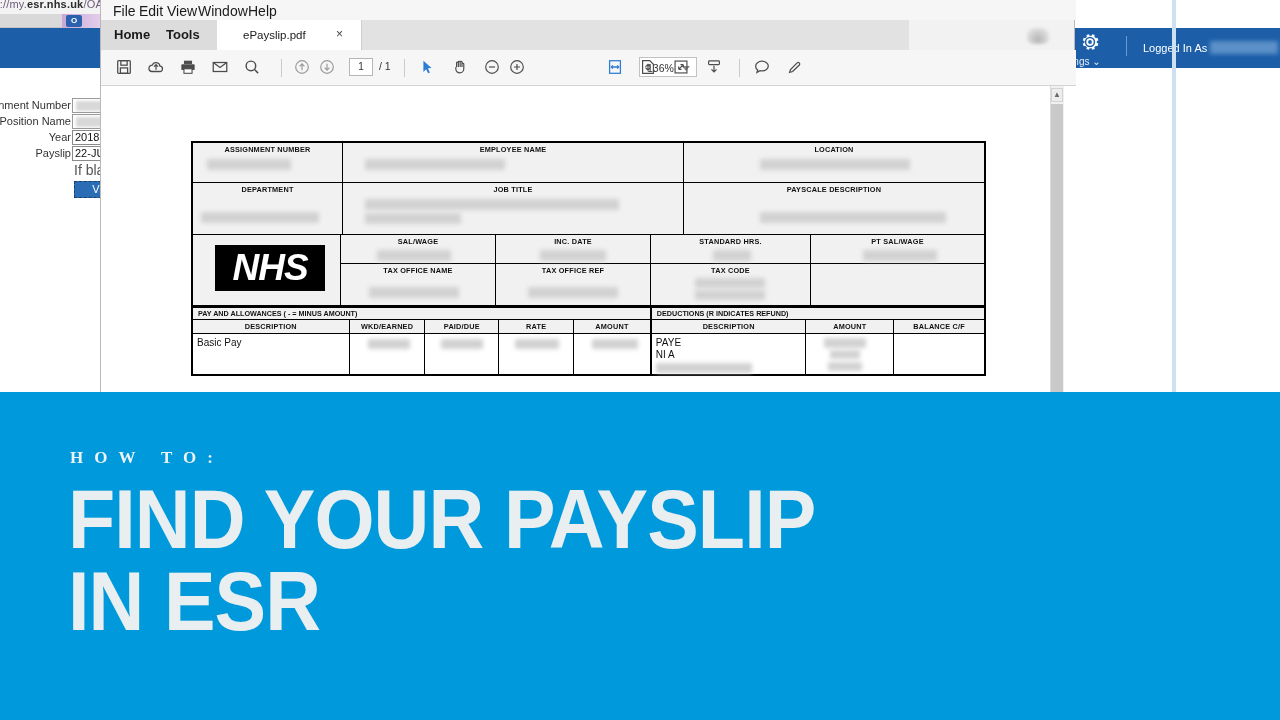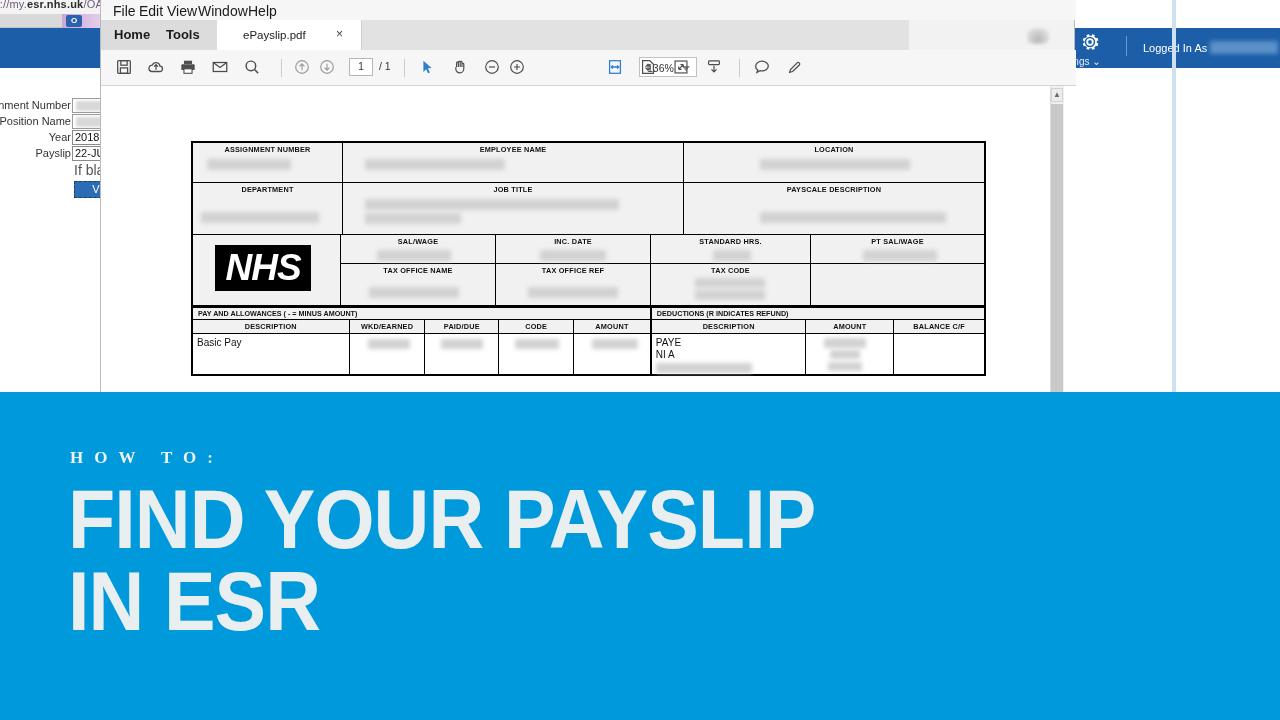--- a/index.html
+++ b/index.html
@@ -182,21 +182,21 @@
   .cell { border-right:1px solid #000; border-bottom:1px solid #000; position:relative; }
   .rowf { display:flex; }
   .hdr {
     text-align:center; font-weight:bold; font-size:7.3px;
     letter-spacing:.2px; padding-top:2px; white-space:nowrap;
   }
   .redact {
     position:absolute; background:#d2d2d2; filter:blur(2.2px); border-radius:1px;
   }
   .nhslogo {
-    position:absolute; left:22px; top:10px; width:96px; height:46px;
+    position:absolute; left:22px; top:10px; width:110px; height:46px;
     background:#000000; color:#ffffff;
     font-family:"Liberation Sans", sans-serif;
     font-weight:bold; font-style:italic; font-size:37px;
     text-align:center; line-height:46px; letter-spacing:-1px;
   }
   .plain { font-size:10px; color:#111; padding:3px 0 0 4px; line-height:12px; }
 
   
   .banner {
     position:absolute; left:0; top:392px; width:1280px; height:328px;
@@ -529,21 +529,21 @@
           <div class="cell" style="width:157px;height:14px">
             <div class="hdr">DESCRIPTION</div>
           </div>
           <div class="cell" style="width:76px;height:14px">
             <div class="hdr">WKD/EARNED</div>
           </div>
           <div class="cell" style="width:74px;height:14px">
             <div class="hdr">PAID/DUE</div>
           </div>
           <div class="cell" style="width:75px;height:14px">
-            <div class="hdr">CODE</div>
+            <div class="hdr">RATE</div>
           </div>
           <div class="cell" style="width:78px;height:14px;border-right:2px solid #000">
             <div class="hdr">AMOUNT</div>
           </div>
           <div class="cell" style="width:155px;height:14px">
             <div class="hdr">DESCRIPTION</div>
           </div>
           <div class="cell" style="width:88px;height:14px">
             <div class="hdr">AMOUNT</div>
           </div>

